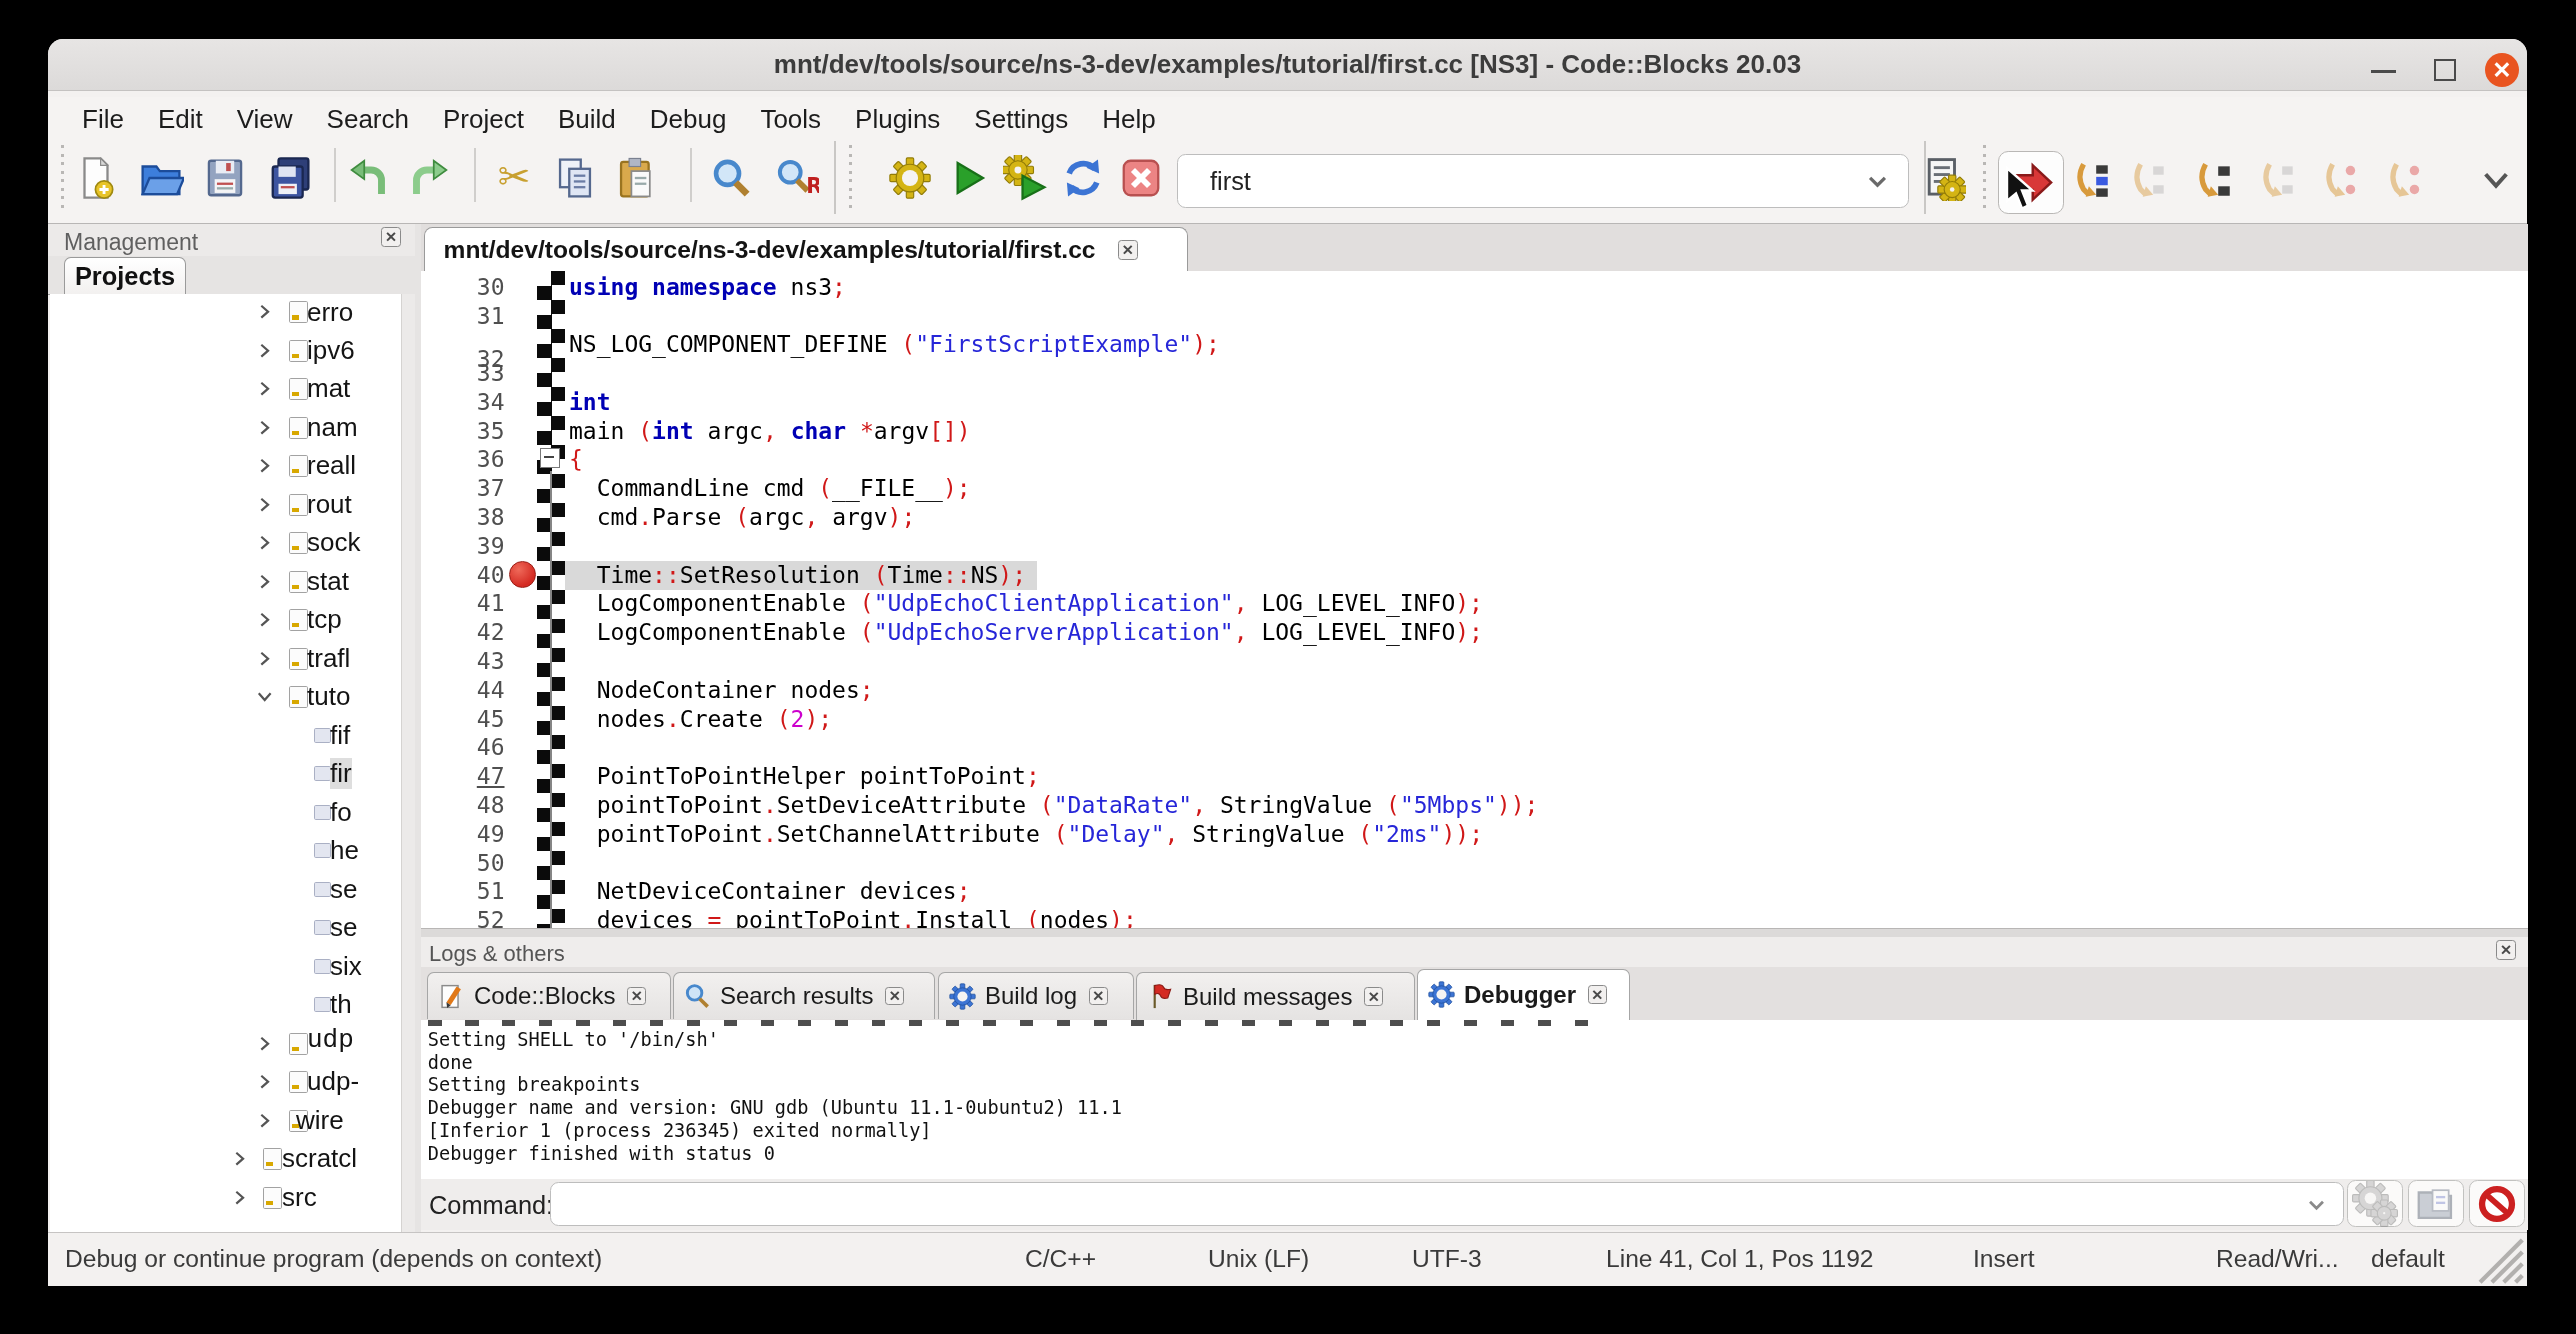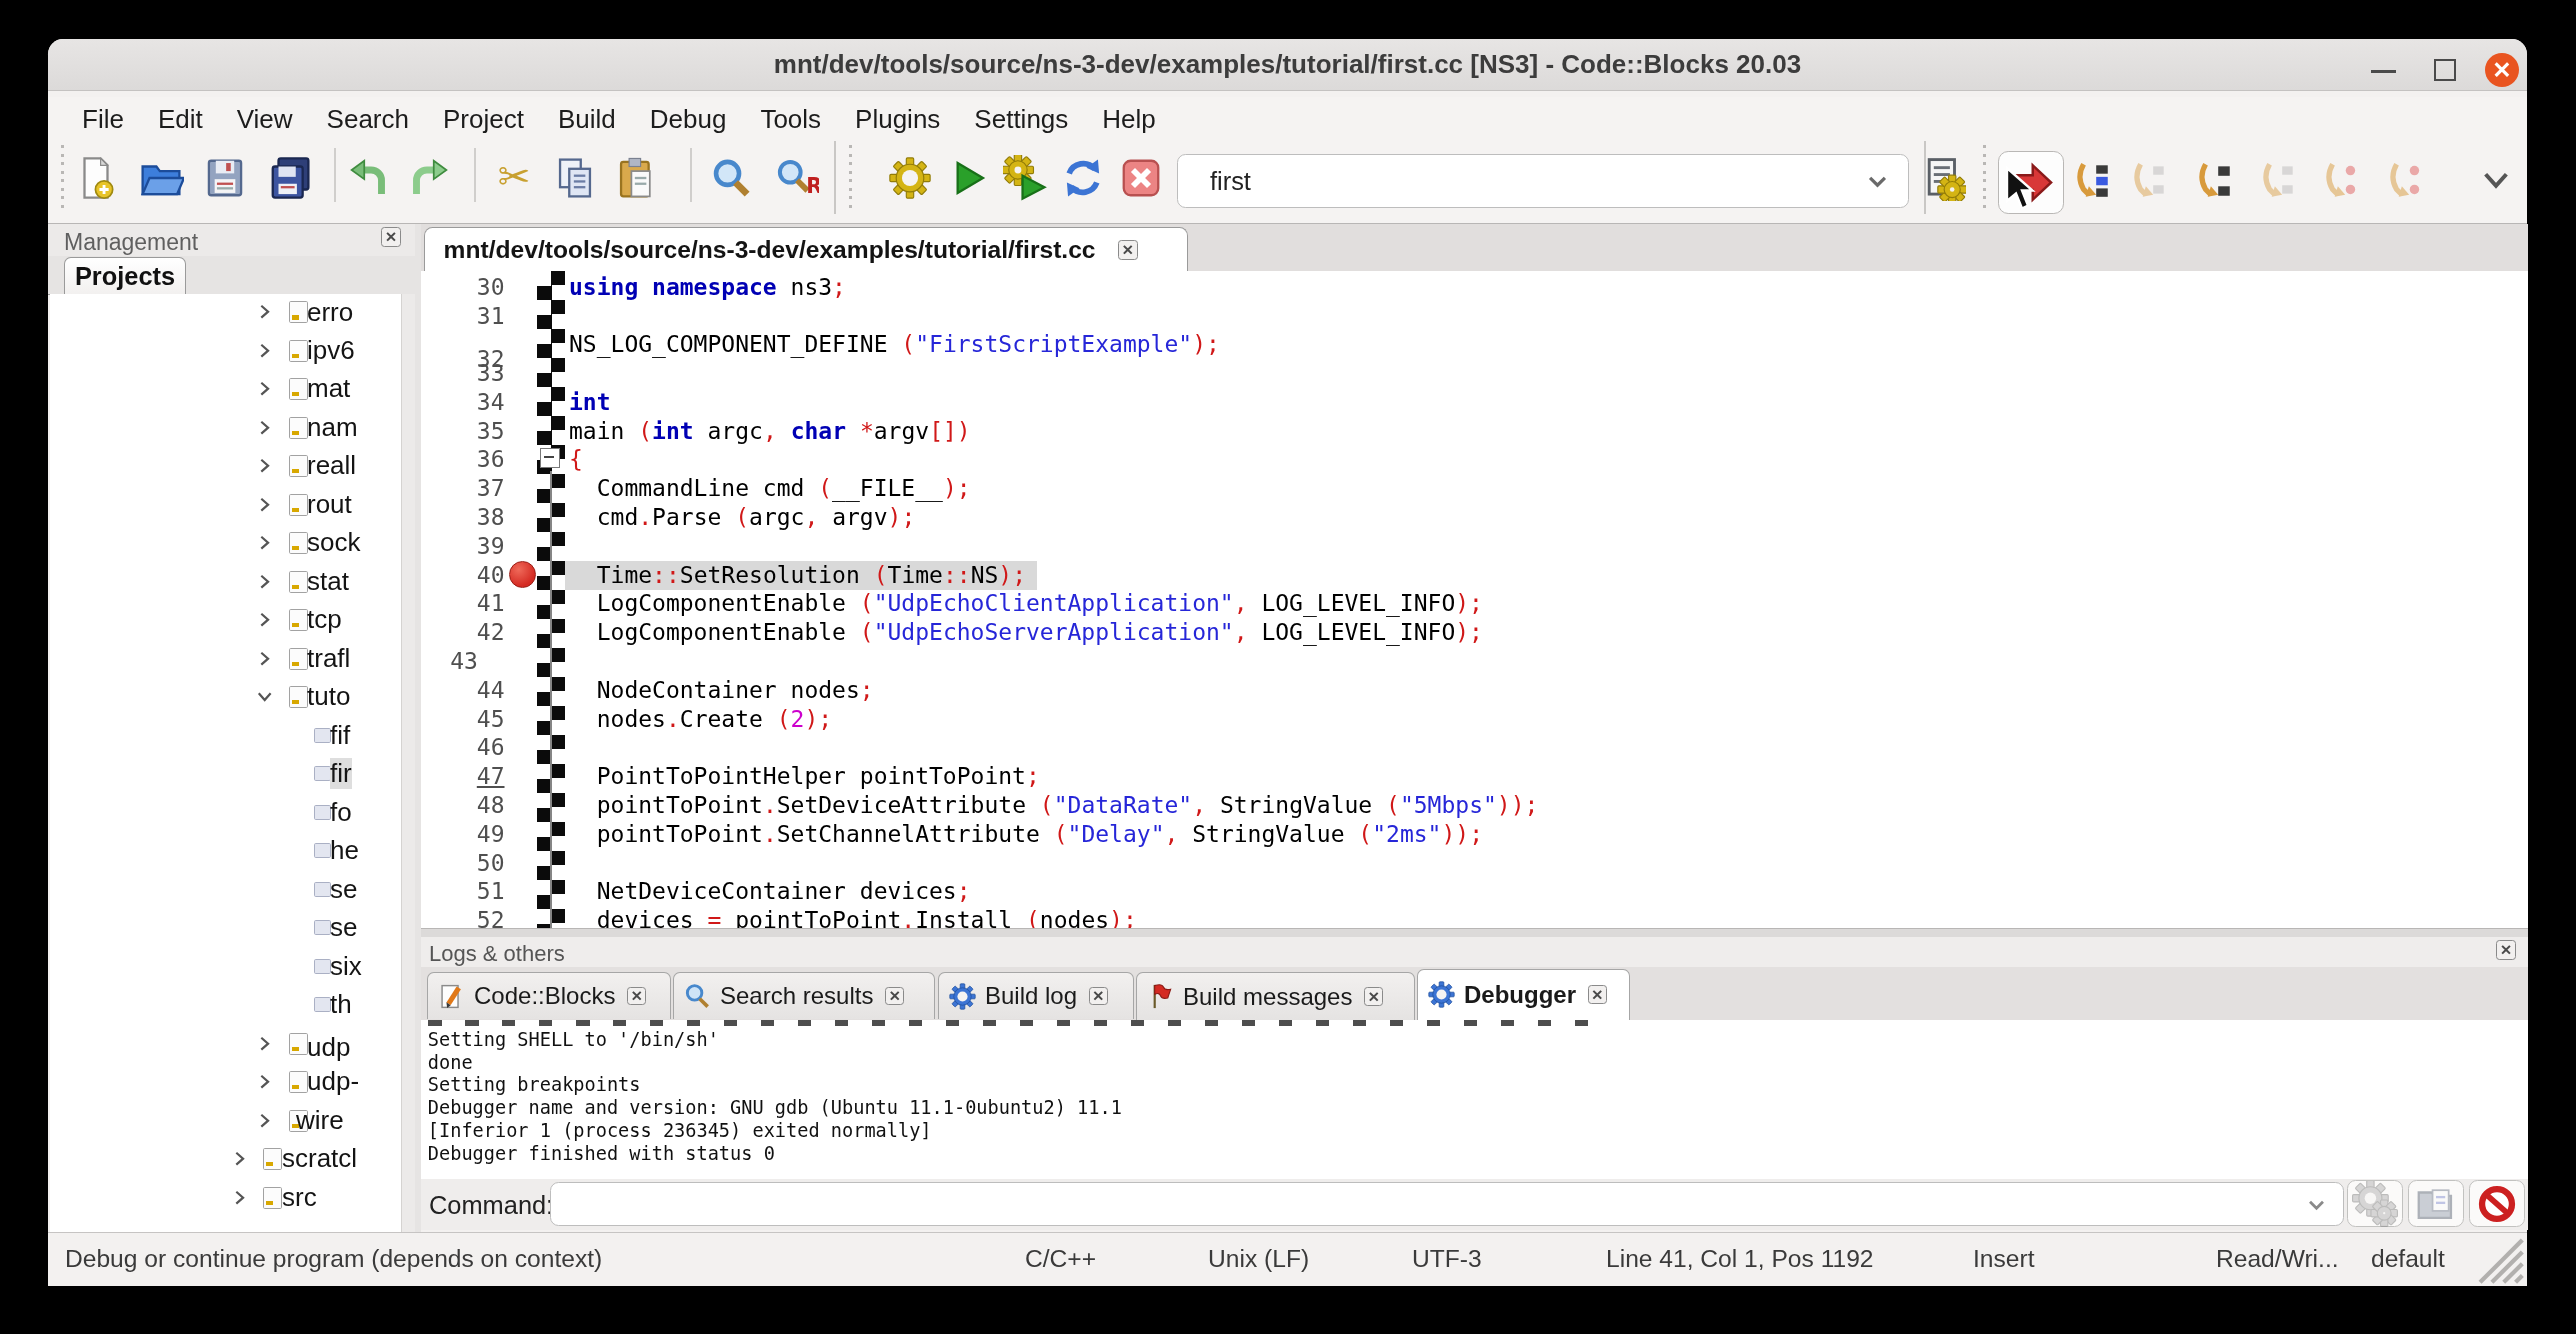--- a/index.html
+++ b/index.html
@@ -464,21 +464,21 @@
       </div>
       <div class="tree-row" style="top: 691px; left: 0px; width: 351px;">
         <span class="leaf-ico" style="position: absolute; left: 264px; top: 12px;"></span>
         <span class="tree-label" style="position: absolute; left: 280px; top: 4.2px;">th</span>
       </div>
       <div class="tree-row" style="top: 730px; left: 0px; width: 351px;">
         <span style="position: absolute; left: 202px; top: 6.8px;"><svg class="chev" viewBox="0 0 30 30">
             <polyline points="11,8 19,15 11,22" fill="none" stroke="#555" stroke-width="2.6"></polyline>
           </svg></span>
         <span class="branch-ico" style="position: absolute; left: 239px; top: 8.5px;"></span>
-        <span class="tree-label" style="position: absolute; left: 257px; top: 8px;">udp</span>
+        <span class="tree-label" style="position: absolute; left: 257px; top: 1px; font-family: Liberation Mono, monospace;">udp</span>
       </div>
       <div class="tree-row" style="top: 768px; left: 0px; width: 351px;">
         <span style="position: absolute; left: 202px; top: 6.8px;"><svg class="chev" viewBox="0 0 30 30">
             <polyline points="11,8 19,15 11,22" fill="none" stroke="#555" stroke-width="2.6"></polyline>
           </svg></span>
         <span class="branch-ico" style="position: absolute; left: 239px; top: 8.5px;"></span>
         <span class="tree-label" style="position: absolute; left: 257px; top: 4.2px;">udp-</span>
       </div>
       <div class="tree-row" style="top: 807px; left: 0px; width: 351px;">
         <span style="position: absolute; left: 202px; top: 6.8px;"><svg class="chev" viewBox="0 0 30 30">
@@ -548,21 +548,21 @@
         <div class="gutter-num" style="top: 88px;">33</div>
         <div class="gutter-num" style="top: 117px;">34</div>
         <div class="gutter-num" style="top: 146px;">35</div>
         <div class="gutter-num" style="top: 174px;">36</div>
         <div class="gutter-num" style="top: 203px;">37</div>
         <div class="gutter-num" style="top: 232px;">38</div>
         <div class="gutter-num" style="top: 261px;">39</div>
         <div class="gutter-num" style="top: 290px;">40</div>
         <div class="gutter-num" style="top: 318px;">41</div>
         <div class="gutter-num" style="top: 347px;">42</div>
-        <div class="gutter-num" style="top: 376px; text-align: center;">43</div>
+        <div class="gutter-num" style="top: 376px;">43</div>
         <div class="gutter-num" style="top: 405px;">44</div>
         <div class="gutter-num" style="top: 434px;">45</div>
         <div class="gutter-num" style="top: 462px;">46</div>
         <div class="gutter-num" style="top: 491px; text-decoration: underline;">47</div>
         <div class="gutter-num" style="top: 520px;">48</div>
         <div class="gutter-num" style="top: 549px;">49</div>
         <div class="gutter-num" style="top: 578px;">50</div>
         <div class="gutter-num" style="top: 606px;">51</div>
         <div class="gutter-num" style="top: 635px;">52</div>
       </div>

